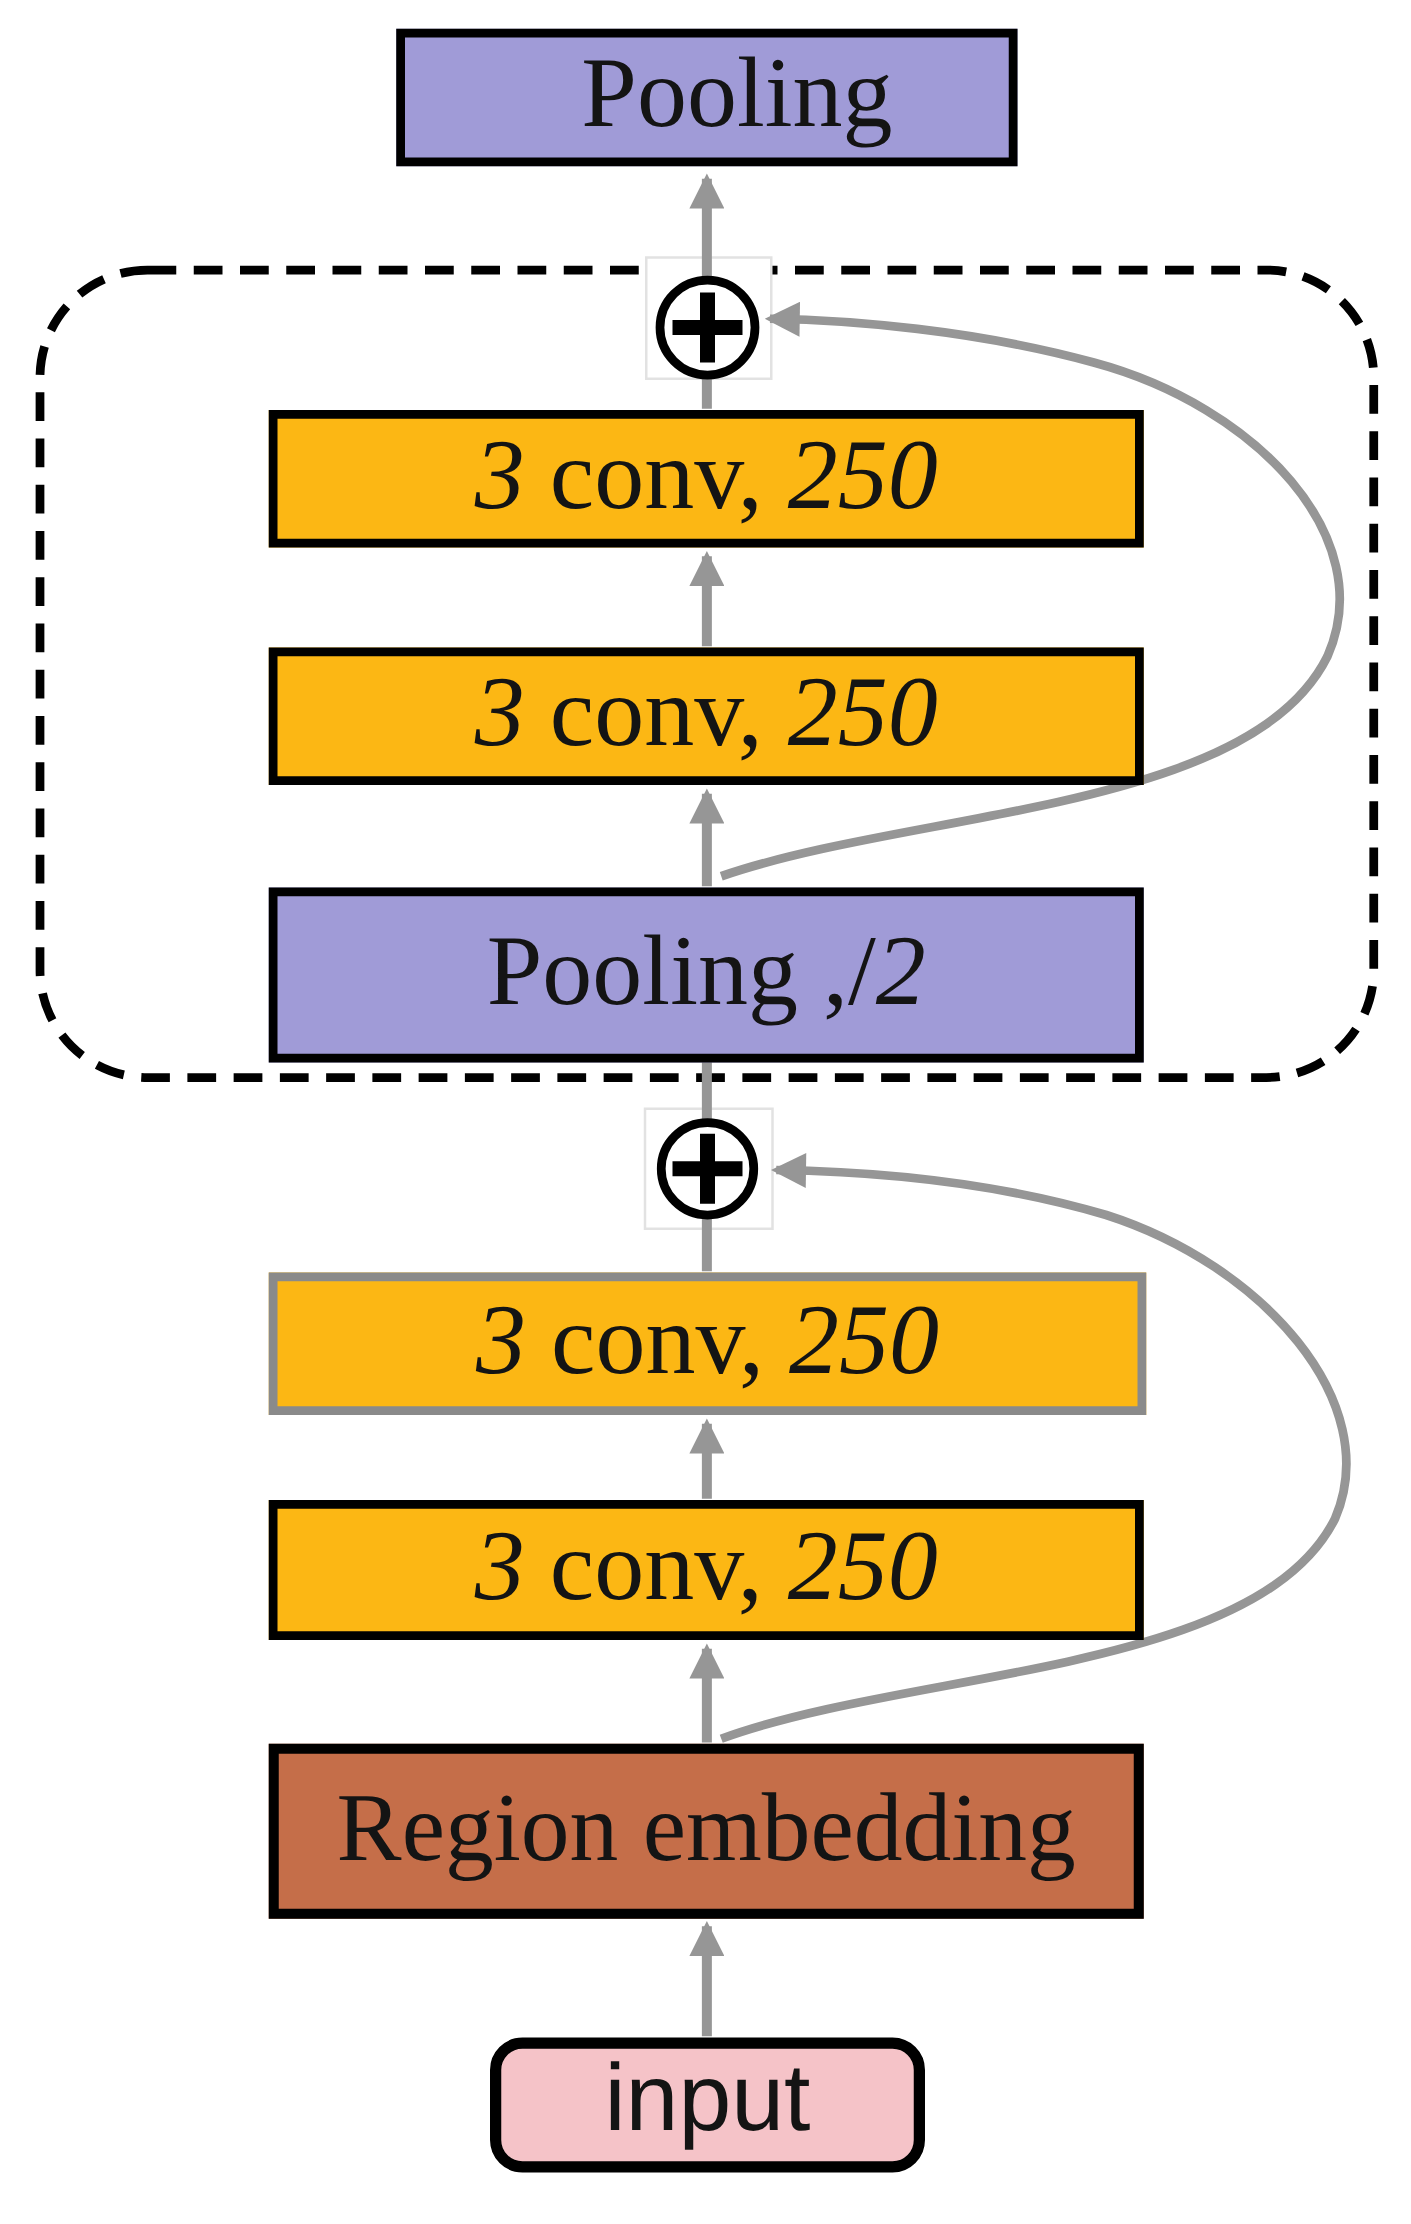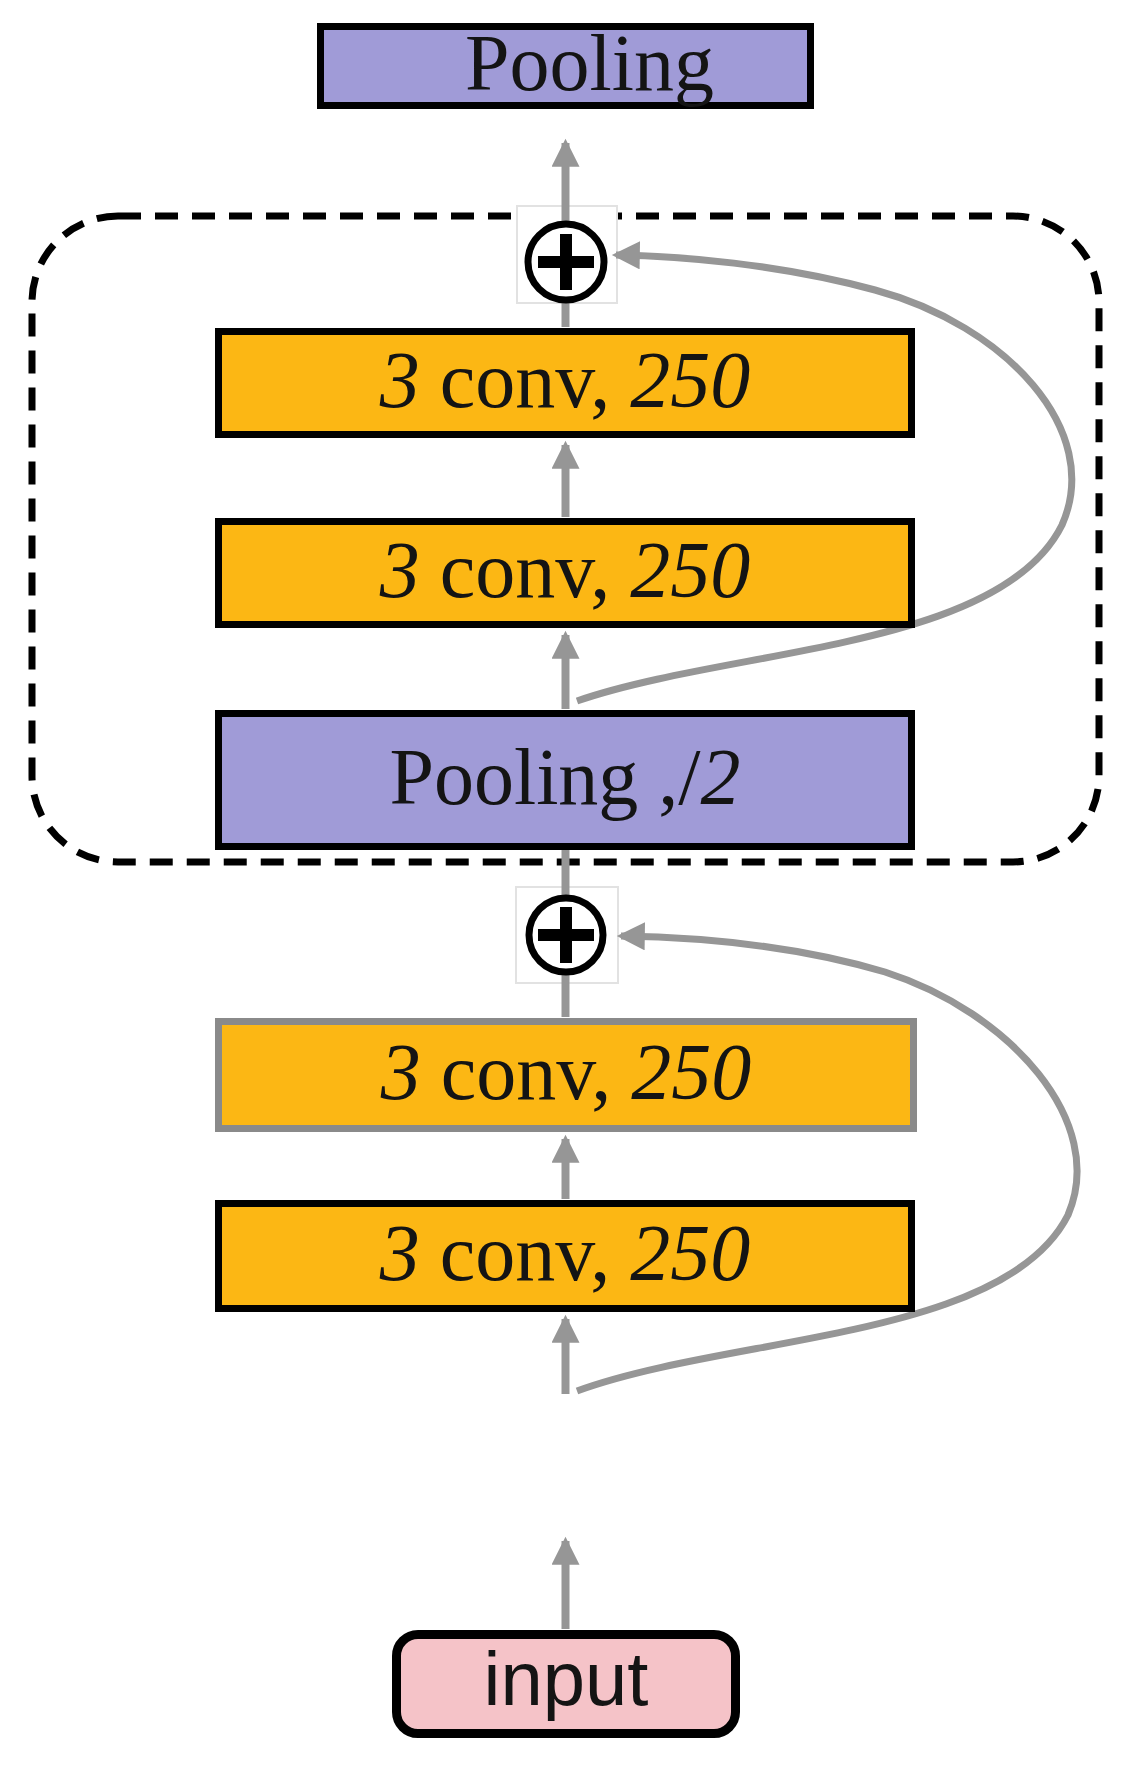--- a/index.html
+++ b/index.html
@@ -81,21 +81,21 @@
       <line class="merge-plus" x1="538" y1="262" x2="594" y2="262"></line>
       <line class="merge-plus" x1="566" y1="234" x2="566" y2="290"></line>
     </g>
     <g>
       <circle class="merge-circle" cx="566" cy="935" r="37"></circle>
       <line class="merge-plus" x1="538" y1="935" x2="594" y2="935"></line>
       <line class="merge-plus" x1="566" y1="907" x2="566" y2="963"></line>
     </g>
   </svg>
 
-  <div class="box box-lavender serif-label" style="left:317px;top:23px;width:497px;height:86px;padding-left:48px;">
+  <div class="box box-lavender serif-label" style="left:317px;top:23px;width:497px;height:110px;padding-left:48px;">
     <span class="part">Pooling</span>
   </div>
 
   <div class="box box-orange serif-label" style="left:215px;top:328px;width:700px;height:110px;">
     <span class="part it">3</span>
       <span class="part"> conv, </span>
       <span class="part it">250</span>
   </div>
 
   <div class="box box-orange serif-label" style="left:215px;top:518px;width:700px;height:110px;">
@@ -114,18 +114,21 @@
       <span class="part"> conv, </span>
       <span class="part it">250</span>
   </div>
 
   <div class="box box-orange serif-label" style="left:215px;top:1200px;width:700px;height:112px;">
     <span class="part it">3</span>
       <span class="part"> conv, </span>
       <span class="part it">250</span>
   </div>
 
+  <div class="box box-region" style="left:215px;top:1395px;width:700px;height:140px;">
+    <span class="part">Region embedding</span>
+  </div>
 
   <div class="box box-input" style="left:392px;top:1630px;width:348px;height:108px;">
     <span class="part">input</span>
   </div>
 
 </div>
 
 </body></html>

